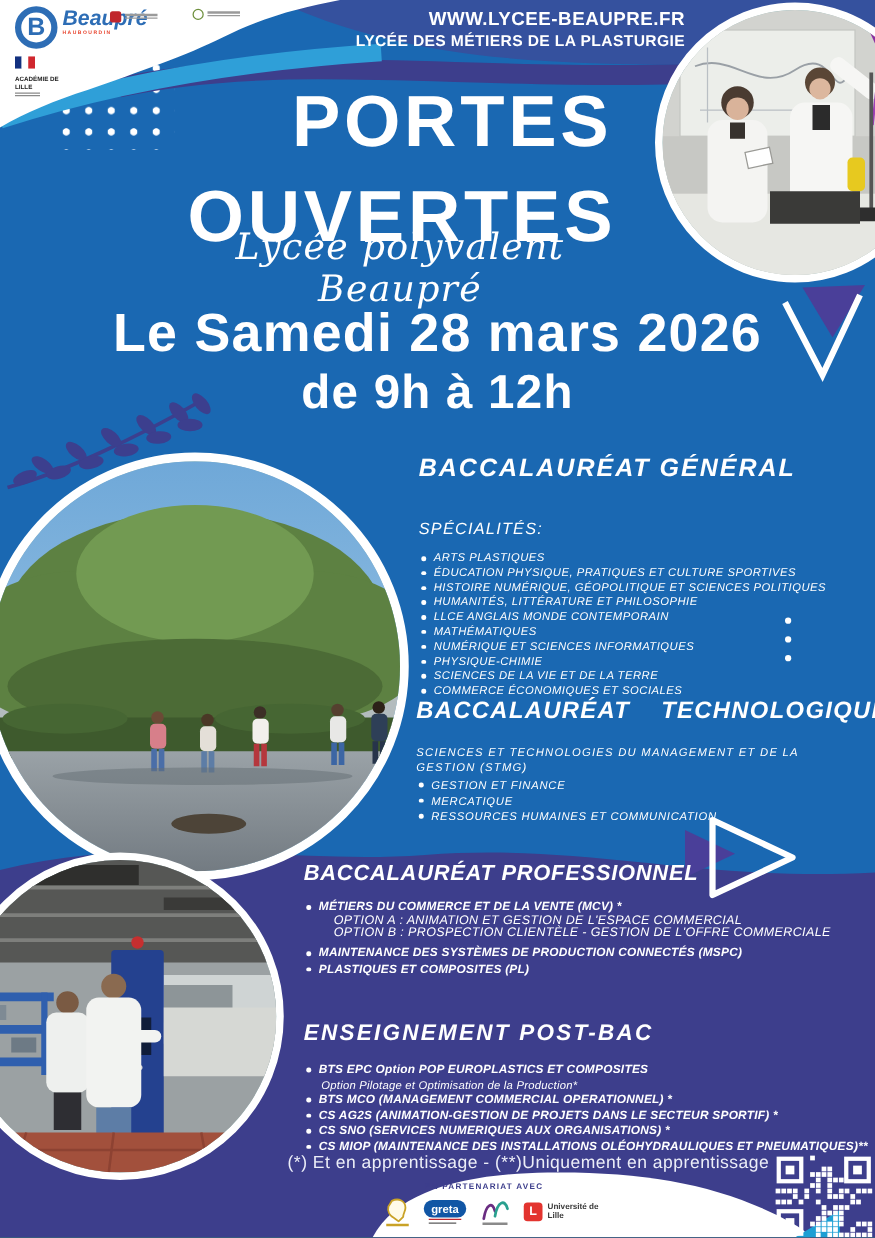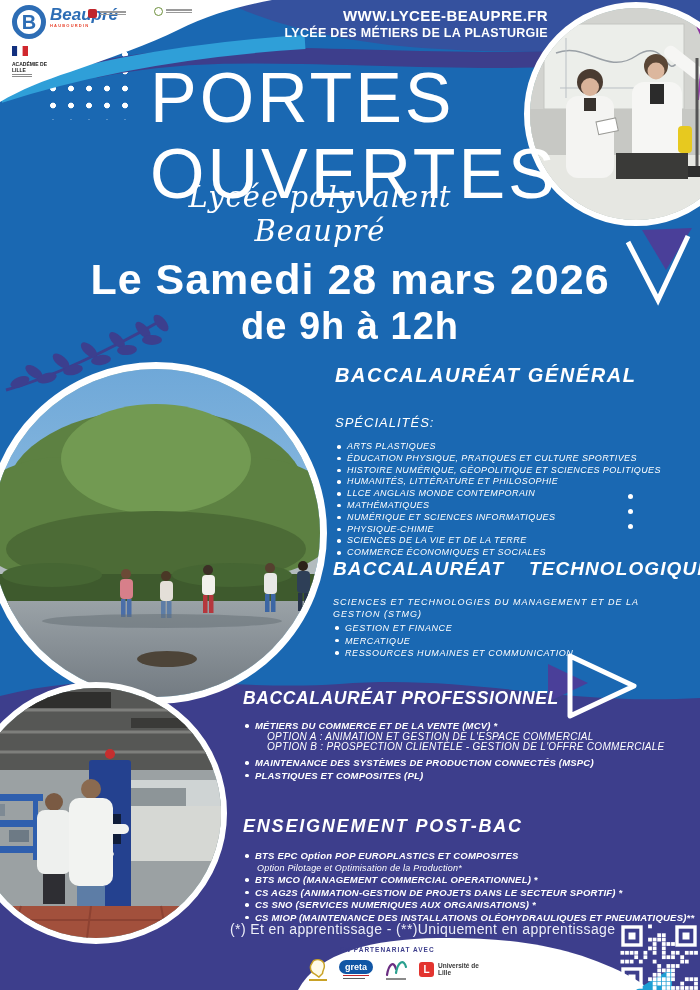--- a/index.html
+++ b/index.html
@@ -49,25 +49,25 @@
   .site-tagline{font-size:12.5px;font-weight:700;letter-spacing:.3px;}
 
   
   .photo-circle{border-radius:50%;border:6px solid #fff;overflow:hidden;z-index:4;background:#9bb;}
   .photo-lab{left:524px;top:2px;width:212px;height:212px;}
   .photo-trees{left:-15px;top:362px;width:328px;height:328px;border-width:7px;}
   .photo-workshop{left:-35px;top:682px;width:250px;height:250px;}
   .photo-circle svg{display:block;}
 
   
-  .title-block{left:150px;top:60px;width:340px;text-align:left;z-index:5;
-    font-weight:400;font-size:70px;line-height:76px;letter-spacing:3px;}
+  .title-block{left:150px;top:60px;width:340px;text-align:right;z-index:5;
+    font-weight:700;font-size:58px;line-height:76px;letter-spacing:3px;}
   .script-line{left:120px;top:180px;width:400px;text-align:center;z-index:5;
     font-family:"DejaVu Serif",serif;font-style:italic;font-size:29px;letter-spacing:1px;}
-  .date-block{left:30px;top:242px;width:640px;text-align:center;z-index:5;font-weight:700;margin-top:12px;}
+  .date-block{left:30px;top:242px;width:640px;text-align:center;z-index:5;font-weight:700;}
   .date-l1{font-size:43px;line-height:50px;letter-spacing:1px;}
   .date-l2{font-size:38px;line-height:44px;letter-spacing:1px;}
 
   
   .section{z-index:5;font-style:italic;}
   .sec-title{font-weight:700;}
   .sec-general{left:335px;top:364px;width:335px;}
   .sec-general .sec-title{font-size:20px;letter-spacing:1.6px;}
   .sec-sub{font-size:13px;letter-spacing:1px;margin-top:28px;}
   .bullets{list-style:none;margin:12px 0 0 0;padding:0;}

